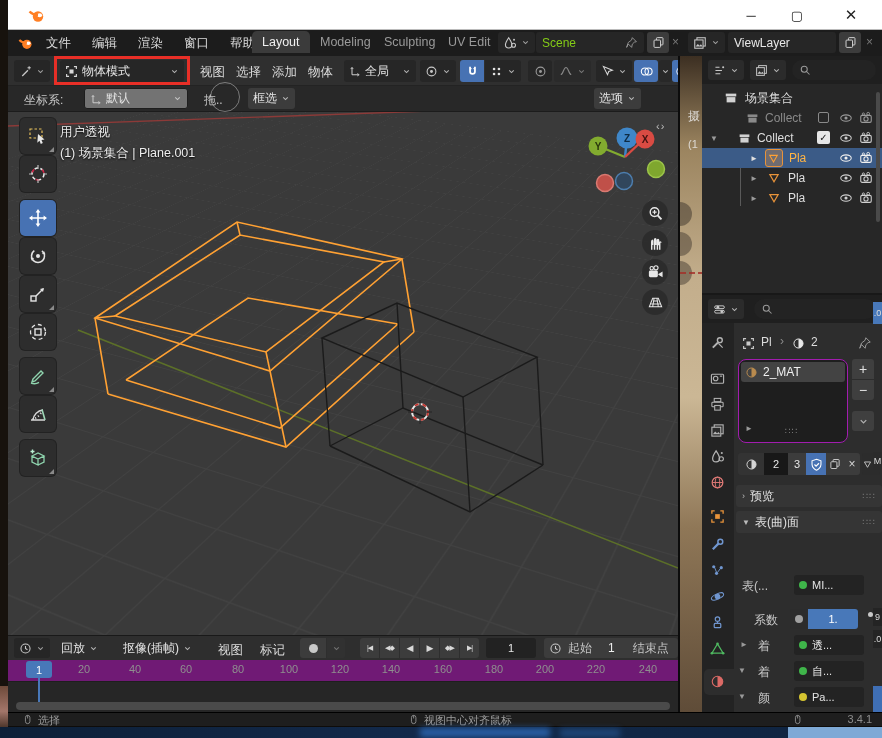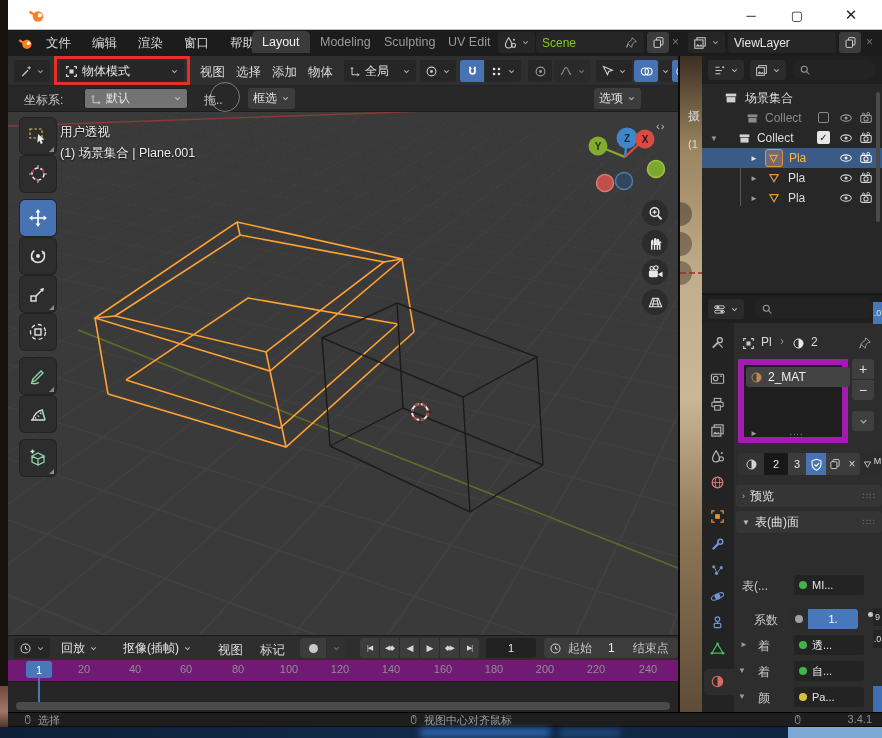--- a/index.html
+++ b/index.html
@@ -716,21 +716,21 @@
   <span class="r" style="left:59px;top:40px;color:#dcdcdc">Pl</span>
   <span class="r" style="left:78px;top:39px;color:#8a8a8a">›</span>
   <svg class="r ic" width="13" height="13" color="#e8e8e8" style="left:90px;top:42px">
       <use href="#sphere"></use>
     </svg>
   <span class="r" style="left:109px;top:40px;color:#dcdcdc">2</span>
   <svg class="r ic" width="14" height="14" color="#9a9a9a" style="left:156px;top:41px">
       <use href="#pin"></use>
     </svg>
 
-  <div class="r" style="left:36px;top:64px;width:110px;height:84px;background:#1e1e1e;border:6px solid #a21caf;border-radius:1px">
+  <div class="r" style="left:36px;top:64px;width:110px;height:84px;background:#1e1e1e;border:1px solid #a21caf;border-radius:8px">
     <div class="r flex" style="left:2px;top:2px;width:104px;height:20px;background:#434343;border-radius:3px;padding:0 4px;gap:5px">
       <svg class="ic" width="13" height="13" color="#b98b4e">
           <use href="#sphere"></use>
         </svg>
       <span style="color:#f0f0f0">2_MAT</span>
     </div>
     <span class="r" style="left:6px;top:64px;font-size:8px;color:#999">►</span>
     <span class="r grip" style="left:46px;top:66px">∷∷</span>
   </div>
   <div class="r flex" style="left:150px;top:64px;width:22px;height:20px;background:#3f3f3f;border-radius:3px 3px 0 0;justify-content:center;color:#e0e0e0;font-size:14px">+</div>

